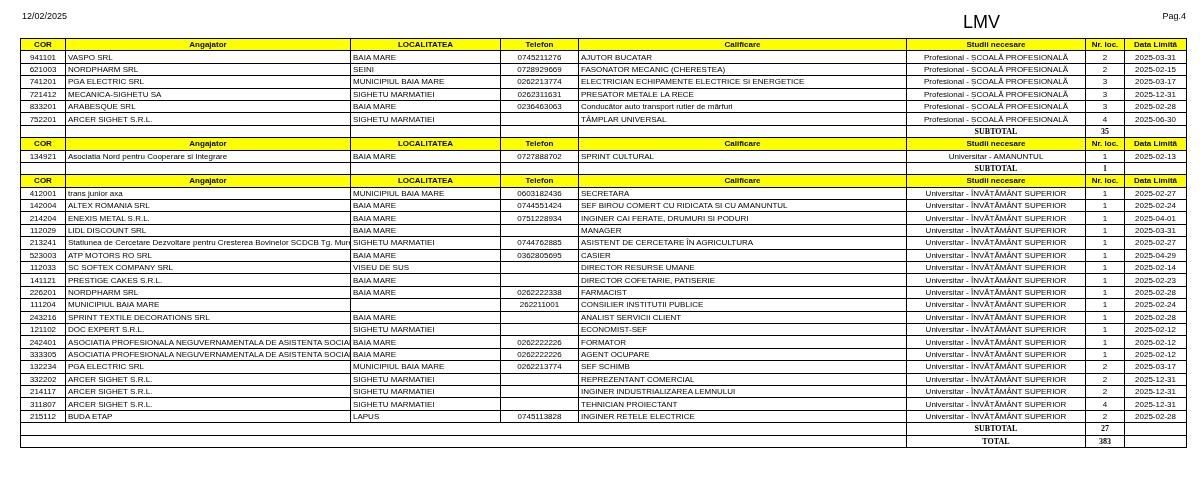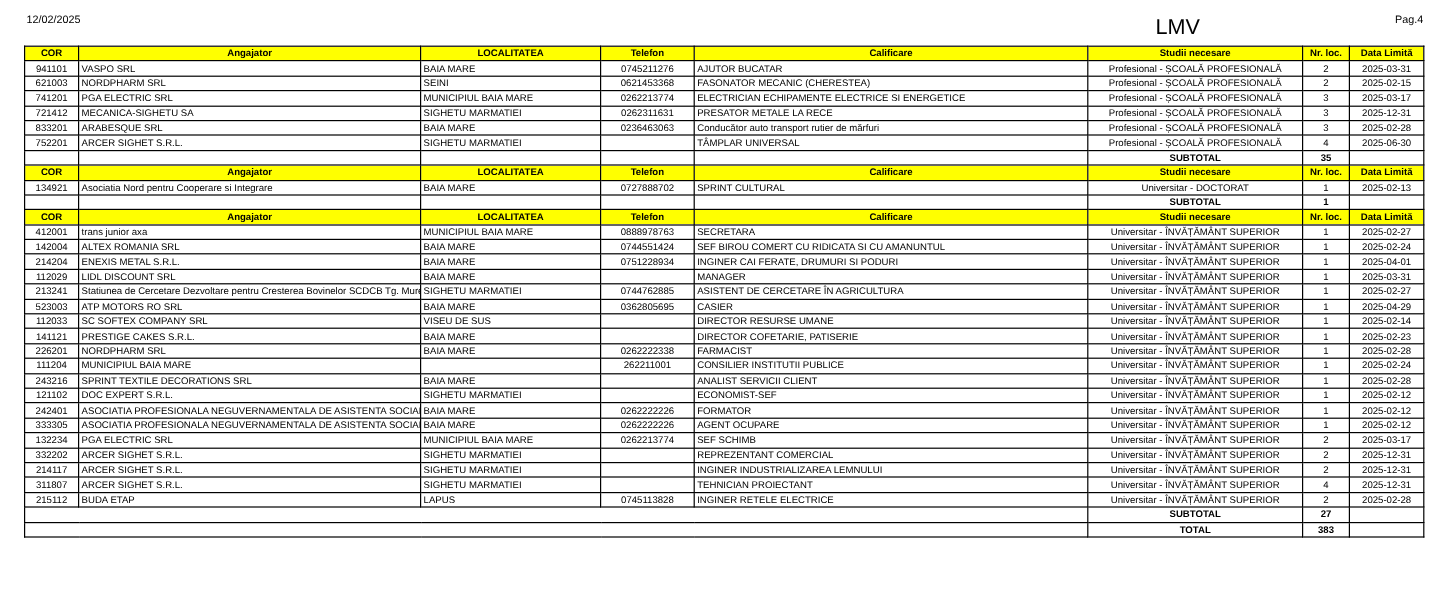--- a/index.html
+++ b/index.html
@@ -32,21 +32,21 @@
     white-space: nowrap;
     vertical-align: middle;
   }
   table.jobs th {
     background: #FFFF00;
     font-weight: bold;
     text-align: center;
   }
   td.l { text-align: left; }
   td.c { text-align: center; }
-  td.b { font-weight: bold; }
+  td.b { font-weight: bold; font-family: Liberation Serif, serif; }
   td.small { font-size: 6.2px; }
   td.nob { border: none; }
 </style>
 </head>
 <body>
 
 <div class="hdr-date">12/02/2025</div>
 <div class="hdr-title">LMV</div>
 <div class="hdr-page">Pag.4</div>
 
@@ -79,21 +79,21 @@
         <td class="c">0745211276</td>
         <td class="l">AJUTOR BUCATAR</td>
         <td class="c">Profesional - ȘCOALĂ PROFESIONALĂ</td>
         <td class="c">2</td>
         <td class="c">2025-03-31</td>
       </tr>
       <tr>
         <td class="c">621003</td>
         <td class="l">NORDPHARM SRL</td>
         <td class="l">SEINI</td>
-        <td class="c">0621453368</td>
+        <td class="c">0728929669</td>
         <td class="l">FASONATOR MECANIC (CHERESTEA)</td>
         <td class="c">Profesional - ȘCOALĂ PROFESIONALĂ</td>
         <td class="c">2</td>
         <td class="c">2025-02-15</td>
       </tr>
       <tr>
         <td class="c">741201</td>
         <td class="l">PGA ELECTRIC SRL</td>
         <td class="l">MUNICIPIUL BAIA MARE</td>
         <td class="c">0262213774</td>
@@ -151,21 +151,21 @@
         <th>Studii necesare</th>
         <th>Nr. loc.</th>
         <th>Data Limită</th>
       </tr>
       <tr>
         <td class="c">134921</td>
         <td class="l">Asociatia Nord pentru Cooperare si Integrare</td>
         <td class="l">BAIA MARE</td>
         <td class="c">0727888702</td>
         <td class="l">SPRINT CULTURAL</td>
-        <td class="c">Universitar - DOCTORAT</td>
+        <td class="c">Universitar - AMANUNTUL</td>
         <td class="c">1</td>
         <td class="c">2025-02-13</td>
       </tr>
       <tr>
         <td></td>
         <td></td>
         <td></td>
         <td></td>
         <td></td>
         <td class="c b">SUBTOTAL</td>
@@ -179,21 +179,21 @@
         <th>Telefon</th>
         <th>Calificare</th>
         <th>Studii necesare</th>
         <th>Nr. loc.</th>
         <th>Data Limită</th>
       </tr>
       <tr>
         <td class="c">412001</td>
         <td class="l">trans junior axa</td>
         <td class="l">MUNICIPIUL BAIA MARE</td>
-        <td class="c">0888978763</td>
+        <td class="c">0603182436</td>
         <td class="l">SECRETARA</td>
         <td class="c">Universitar - ÎNVĂȚĂMÂNT SUPERIOR</td>
         <td class="c">1</td>
         <td class="c">2025-02-27</td>
       </tr>
       <tr>
         <td class="c">142004</td>
         <td class="l">ALTEX ROMANIA SRL</td>
         <td class="l">BAIA MARE</td>
         <td class="c">0744551424</td>

